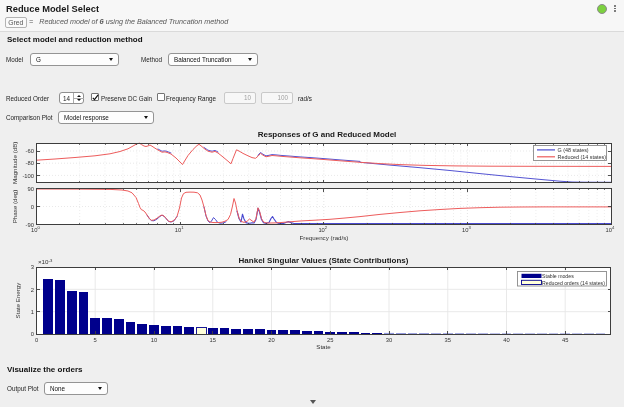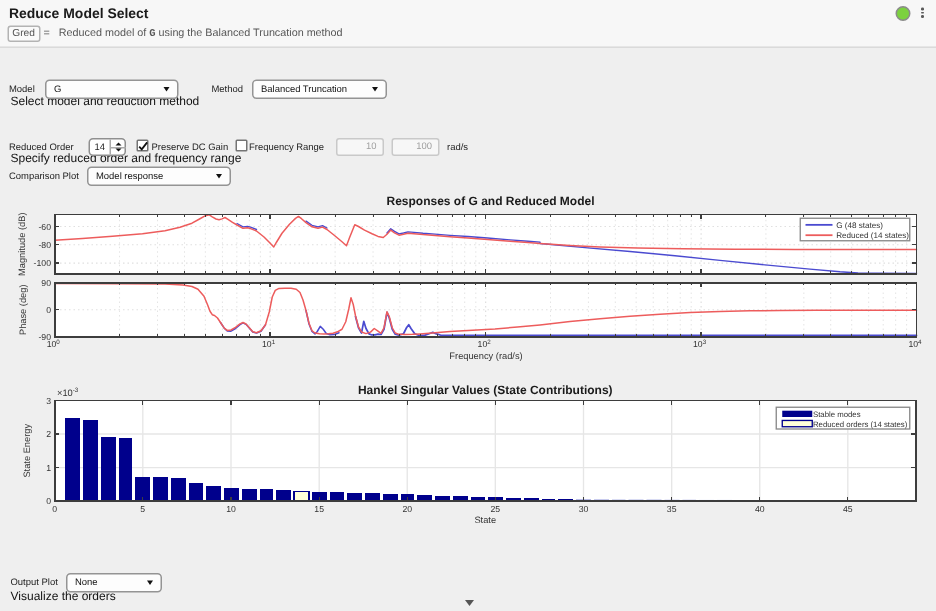--- a/index.html
+++ b/index.html
@@ -1,21 +1,21 @@
 <!DOCTYPE html>
 <html><head><meta charset="utf-8">
 <style>
 * { margin:0; padding:0; box-sizing:border-box; }
 html,body { width:624px; height:407px; }
 body { background:#efefef; font-family:"Liberation Sans", sans-serif; position:relative; overflow:hidden; }
 #page { position:absolute; left:0; top:0; width:624px; height:407px; }
 #plots { position:absolute; left:0; top:0; }
 .abs { position:absolute; }
 .lbl { position:absolute; font-size:6.3px; color:#222; white-space:nowrap; }
-.hd { position:absolute; font-size:8px; font-weight:normal; color:#111; white-space:nowrap;margin-top:28px; }
+.hd { position:absolute; font-size:8px; font-weight:bold; color:#111; white-space:nowrap; }
 .sep { position:absolute; left:0; width:624px; height:1px; background:#dadada; }
 .dd { position:absolute; height:13px; background:#fdfdfd; border:1px solid #949494; border-radius:3px; font-size:6.3px; color:#111; line-height:11px; padding-left:5px; white-space:nowrap; }
 .dd .tri { position:absolute; right:5px; top:4.2px; width:0; height:0; border-left:2.9px solid transparent; border-right:2.9px solid transparent; border-top:3.9px solid #111; }
 .cb { position:absolute; width:8px; height:8px; background:#fff; border:1px solid #747474; border-radius:1px; }
 .fld { position:absolute; height:11.5px; background:#f7f7f7; border:1px solid #c9c9c9; border-radius:2px; font-size:6.3px; color:#9f9f9f; line-height:9.5px; text-align:right; padding-right:4px; }
 </style></head>
 <body>
 <div id="page">
 <div class="abs" style="left:0;top:0;width:624px;height:31px;background:#f7f7f7;"></div>
 <svg id="plots" xmlns="http://www.w3.org/2000/svg" width="624" height="407" viewBox="0 0 624 407" font-family="Liberation Sans, sans-serif">
@@ -399,28 +399,27 @@
       <text x="542.0" y="284.5" font-size="5.2" text-anchor="start" fill="#333">Reduced orders (14 states)</text>
     </svg>
 <div class="abs" style="left:6px;top:3.5px;font-size:9.3px;font-weight:bold;color:#1a1a1a;">Reduce Model Select</div>
 <div class="abs" style="left:596.5px;top:4.2px;width:10px;height:10px;border-radius:50%;background:#7cd13f;border:1px solid #8b8b8b;"></div>
 <div class="abs" style="left:614px;top:5px;width:3px;">
   <div style="width:1.8px;height:1.8px;border-radius:50%;background:#5a5a5a;margin-bottom:0.9px;"></div>
   <div style="width:1.8px;height:1.8px;border-radius:50%;background:#5a5a5a;margin-bottom:0.9px;"></div>
   <div style="width:1.8px;height:1.8px;border-radius:50%;background:#5a5a5a;"></div>
 </div>
 <div class="abs" style="left:5px;top:16.5px;width:21.5px;height:11px;border:1px solid #b3b3b3;border-radius:2px;background:#fafafa;font-family:Liberation Sans, sans-serif;font-size:6.8px;color:#555;text-align:center;line-height:9.8px;">Gred</div>
-<div class="abs" style="left:29px;top:17.3px;font-size:7.2px;color:#575757;white-space:nowrap;">=&nbsp;&nbsp;&nbsp;Reduced model of <b style="font-family:'Liberation Mono',monospace;font-size:7px;">G</b> using the Balanced Truncation method</div>
+<div class="abs" style="left:29px;top:17.3px;font-size:7.2px;color:#575757;white-space:nowrap;font-style:italic;">=&nbsp;&nbsp;&nbsp;Reduced model of <b style="font-family:'Liberation Mono',monospace;font-size:7px;">G</b> using the Balanced Truncation method</div>
 <div class="sep" style="top:31px;"></div>
 <div class="hd" style="left:7px;top:35px;">Select model and reduction method</div>
 <div class="lbl" style="left:6px;top:55.5px;">Model</div>
 <div class="dd" style="left:30px;top:52.5px;width:89px;">G<span class="tri"></span></div>
 <div class="lbl" style="left:141px;top:55.5px;">Method</div>
 <div class="dd" style="left:168px;top:52.5px;width:90px;">Balanced Truncation<span class="tri"></span></div>
-<div class="hd" style="left:7px;top:73px;">Specify reduced order and frequency range</div>
 <div class="lbl" style="left:6px;top:94.5px;">Reduced Order</div>
 <div class="abs" style="left:59px;top:92px;width:25px;height:12px;background:#fff;border:1px solid #8f8f8f;border-radius:3px;">
   <div class="abs" style="left:3px;top:1.5px;font-size:6.3px;color:#222;line-height:7px;">14</div>
   <div class="abs" style="left:13px;top:0;width:10px;height:10px;border-left:1px solid #aaa;">
     <div class="abs" style="left:0;top:4.5px;width:10px;height:1px;background:#aaa;"></div>
     <div class="abs" style="left:2.6px;top:1.6px;width:0;height:0;border-left:2.3px solid transparent;border-right:2.3px solid transparent;border-bottom:2.6px solid #111;"></div>
     <div class="abs" style="left:2.6px;top:5.9px;width:0;height:0;border-left:2.3px solid transparent;border-right:2.3px solid transparent;border-top:2.6px solid #111;"></div>
   </div>
 </div>
 <div class="cb" style="left:91px;top:93px;"></div>

